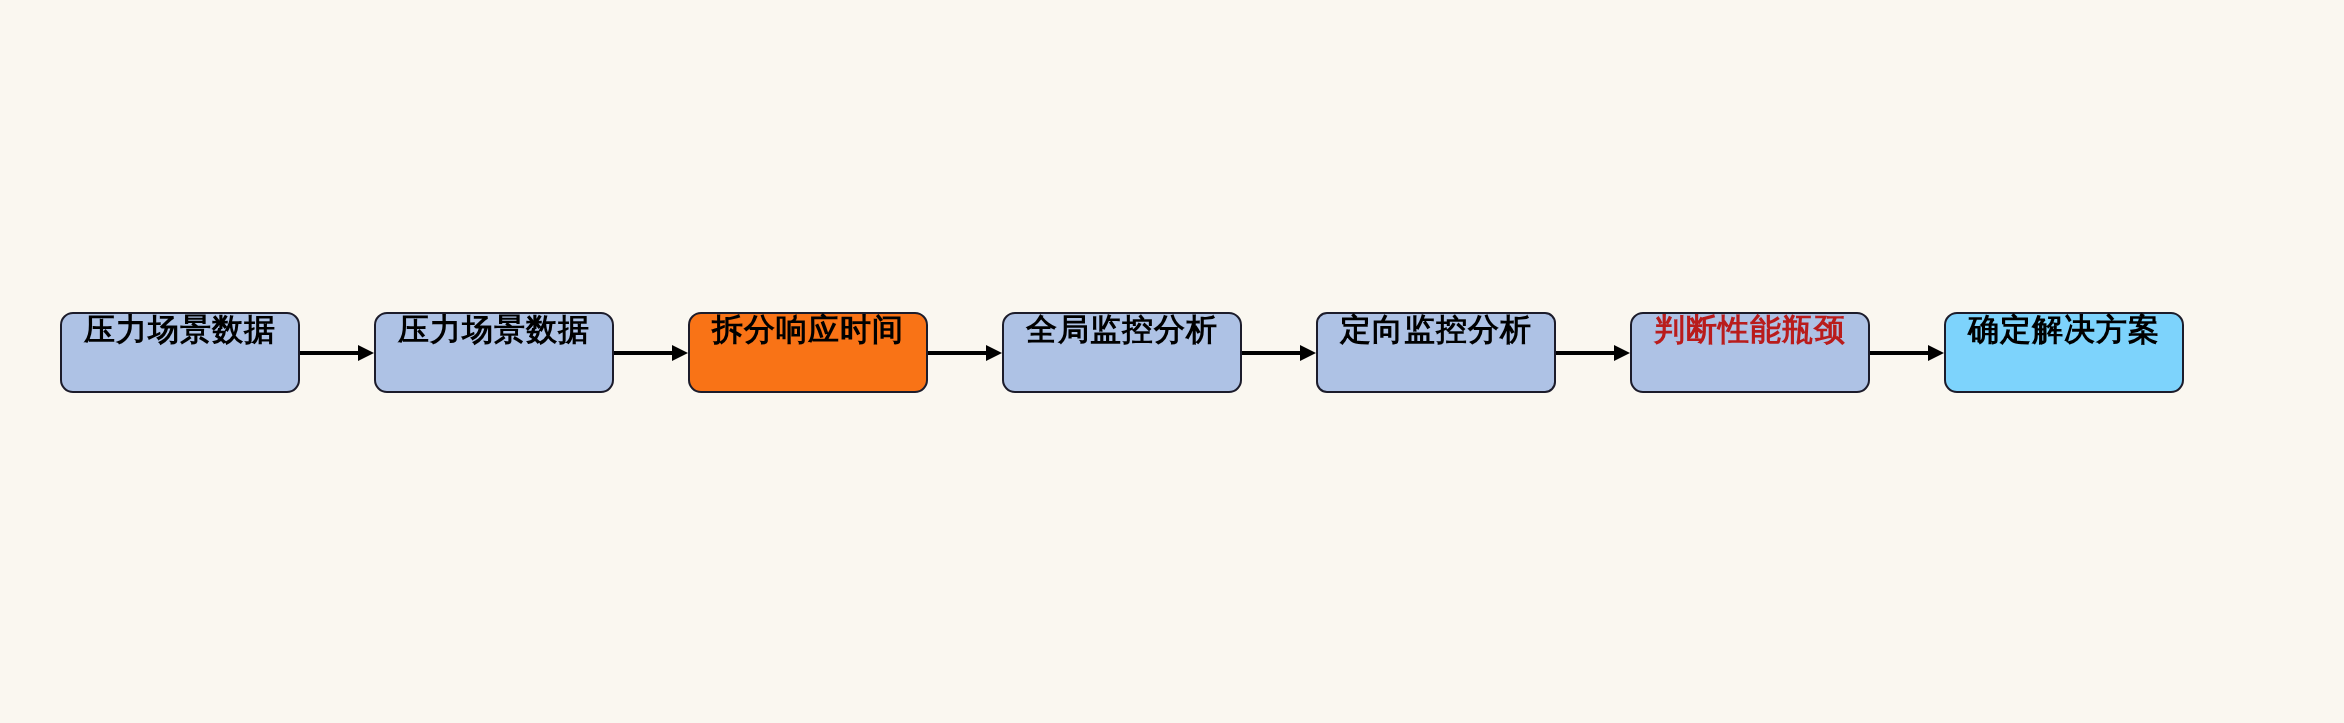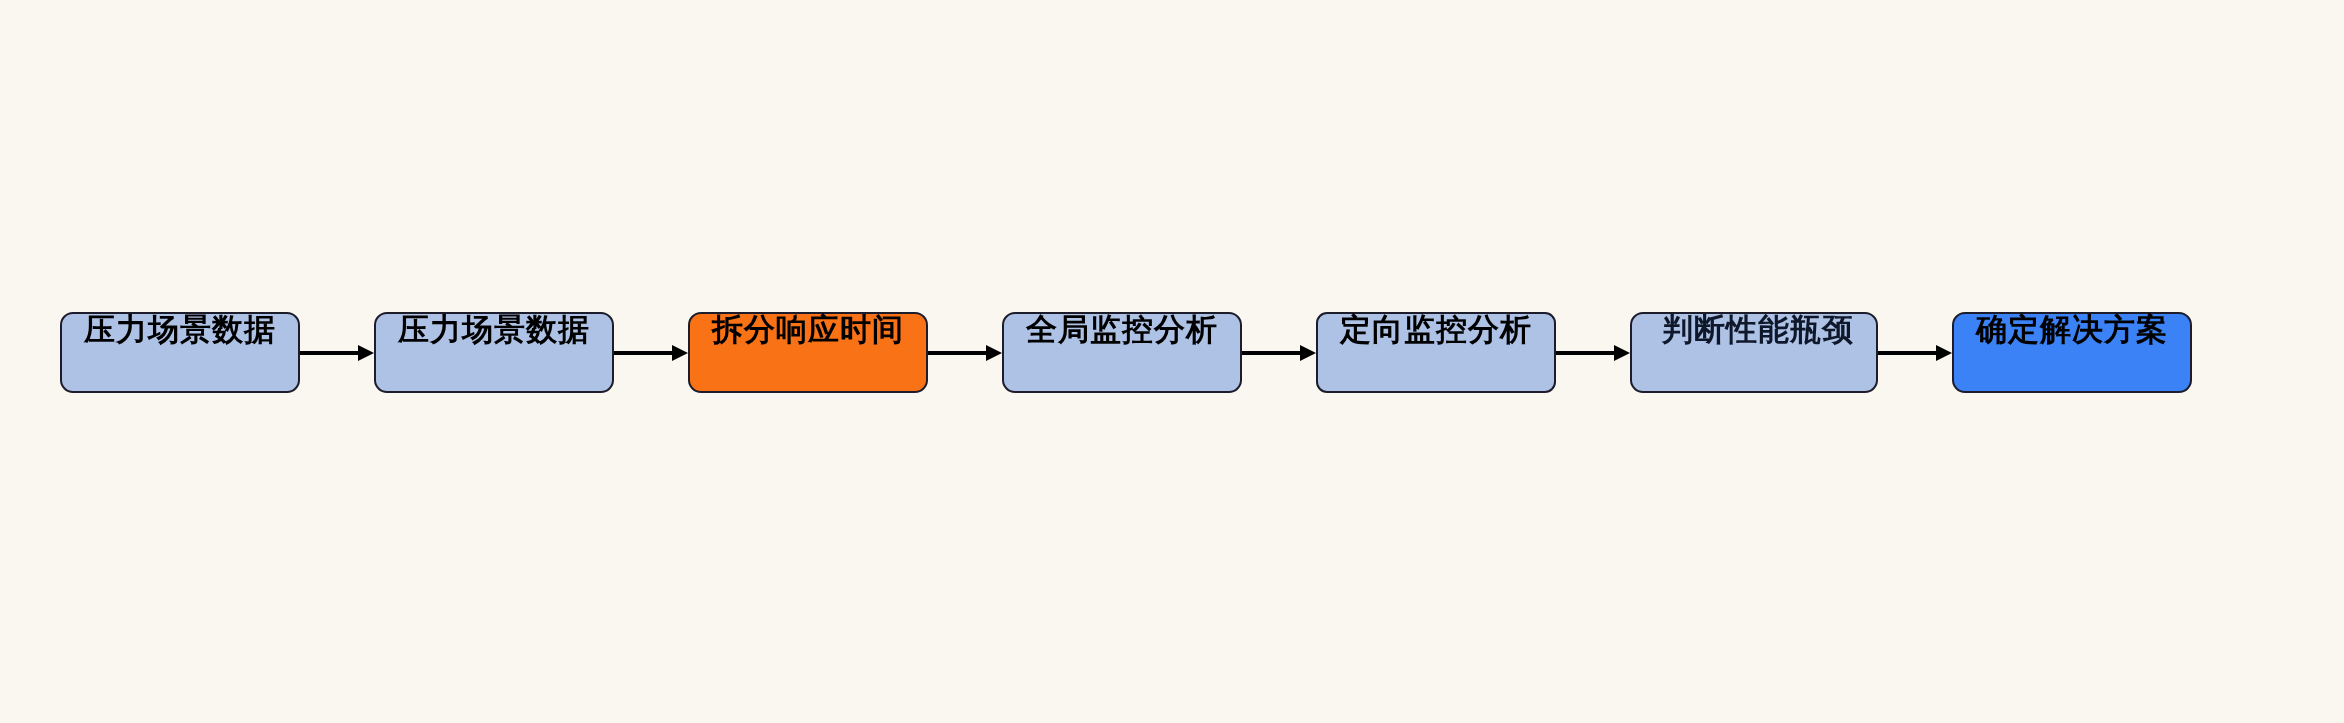--- a/index.html
+++ b/index.html
@@ -126,28 +126,28 @@
     </div>
 
     <div class="arrow">
       <svg width="74" height="22" viewBox="0 0 74 22" aria-hidden="true">
         <line x1="0" y1="11" x2="60" y2="11" stroke="#000000" stroke-width="4"></line>
         <polygon points="58,3 74,11 58,19" fill="#000000"></polygon>
       </svg>
     </div>
 
     <div class="node" style="background: rgb(174, 194, 229); border-color: rgb(28, 28, 43);">
-      <span class="node-label" style="color: #0f172a; margin-left: 8px;">判断性能瓶颈</span>
+      <span class="node-label" style="color: #b91c1c;">判断性能瓶颈</span>
     </div>
 
     <div class="arrow">
       <svg width="74" height="22" viewBox="0 0 74 22" aria-hidden="true">
         <line x1="0" y1="11" x2="60" y2="11" stroke="#000000" stroke-width="4"></line>
         <polygon points="58,3 74,11 58,19" fill="#000000"></polygon>
       </svg>
     </div>
 
-    <div class="node" style="background: #3b82f6; border-color: rgb(28, 28, 43);">
+    <div class="node" style="background: #7dd3fc; border-color: rgb(28, 28, 43);">
       <span class="node-label" style="color: rgb(0, 0, 0);">确定解决方案</span>
     </div>
 
   </div>
 </div>
 
 </body></html>

